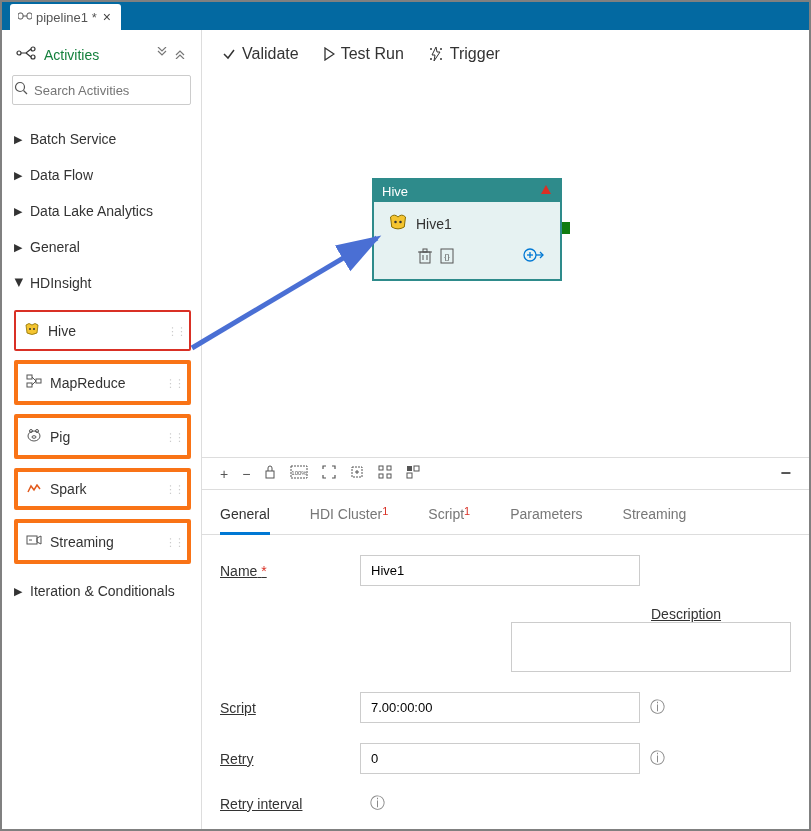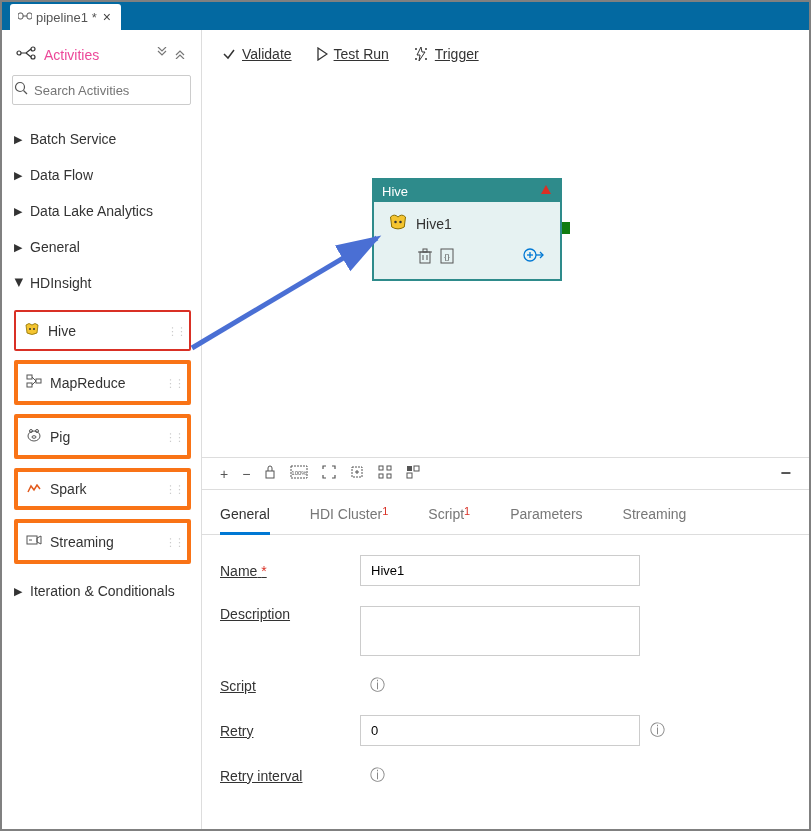--- a/index.html
+++ b/index.html
@@ -6,38 +6,38 @@
   body { width: 811px; height: 831px; background: #fff; border: 2px solid #808080; overflow: hidden; }
   
   .tab-bar { height: 28px; background: #0369a1; display: flex; align-items: flex-end; padding-left: 8px; }
   .tab { background: #fff; height: 26px; display: flex; align-items: center; padding: 0 8px; font-size: 13px; color: #555; border-top-left-radius: 3px; border-top-right-radius: 3px; gap: 4px; }
   .tab .close { cursor: pointer; font-size: 14px; color: #444; padding: 0 2px; }
   
   .main { display: flex; height: calc(100% - 28px); }
   .sidebar { width: 200px; border-right: 1px solid #ddd; padding: 10px 10px 10px 10px; background: #fff; overflow-y: auto; }
   
   .activities-hdr { display: flex; align-items: center; justify-content: space-between; padding: 6px 4px 12px 4px; }
-  .activities-hdr .lbl { display: flex; align-items: center; gap: 8px; font-size: 14px; color: #ec4899; }
+  .activities-hdr .lbl { display: flex; align-items: center; gap: 8px; font-size: 14px; color: #15803d; }
   .activities-hdr .collapse { font-size: 12px; color: #777; display: flex; gap: 0px; }
   
   .search-box { border: 1px solid #ccc; border-radius: 2px; display: flex; align-items: center; padding: 5px 1px; margin-bottom: 16px; }
   .search-box input { border: none; outline: none; width: 100%; font-size: 13px; color: #777; }
   .search-box .sicon { margin-right: 6px; color: #555; }
   
   .tree-item { display: flex; align-items: center; gap: 6px; padding: 10px 2px; font-size: 14px; color: #333; cursor: pointer; }
   .tree-item .tri { width: 10px; font-size: 11px; color: #333; }
   
   .sub-items { padding-left: 2px; }
   .activity-box { border: 4px solid #f97316; border-radius: 2px; padding: 9px 8px; margin: 9px 0; display: flex; align-items: center; gap: 8px; font-size: 14px; color: #333; cursor: grab; position: relative; }
   .activity-box .grip { position: absolute; right: 4px; top: 50%; transform: translateY(-50%); color: #ccc; letter-spacing: -2px; font-size: 11px; }
   .activity-box.highlighted { border: 2px solid #d93025; }
   
   .canvas-area { flex: 1; display: flex; flex-direction: column; }
   
-  .toolbar { height: 48px; display: flex; align-items: center; gap: 24px; padding-left: 20px; font-size: 14px; color: #333; text-decoration: underline; }
+  .toolbar { height: 48px; display: flex; align-items: center; gap: 24px; padding-left: 20px; font-size: 16px; color: #333; }
   .toolbar .tb-item { display: flex; align-items: center; gap: 6px; cursor: pointer; }
   
   .canvas { flex: 1; position: relative; background: #fff; }
   
   .activity-node { position: absolute; left: 170px; top: 100px; width: 190px; border: 2px solid #2e8b8b; background: #e6f2f2; }
   .node-header { background: #2e8b8b; color: #fff; font-size: 13px; padding: 4px 8px; display: flex; justify-content: space-between; align-items: center; height: 22px; }
   .node-header .warn { color: #d93025; font-size: 12px; }
   .node-body { padding: 10px 8px 8px 8px; }
   .node-title { display: flex; align-items: center; gap: 8px; font-size: 14px; color: #333; padding-left: 6px; }
   .node-icons { display: flex; align-items: center; justify-content: space-between; padding: 12px 8px 4px 36px; }
@@ -55,21 +55,21 @@
   .ptab.active { color: #333; border-bottom: 3px solid #0078d4; margin-bottom: -1px; }
   .ptab .err-badge { color: #d93025; font-size: 11px; position: relative; top: -4px; }
   
   .form-area { padding: 20px 18px; }
   .frow { display: flex; align-items: center; margin-bottom: 20px; }
   .frow .flabel { width: 140px; font-size: 14px; color: #333; text-decoration: underline; }
   .frow .flabel .req { color: #d93025; }
   .frow input, .frow textarea { width: 280px; border: 1px solid #ccc; padding: 7px 10px; font-size: 13px; font-family: inherit; }
   .frow textarea { height: 50px; resize: none; }
   .frow .info-ic { margin-left: 10px; color: #888; font-size: 15px; cursor: pointer; }
-  .frow.align-top { align-items: flex-start; }
+  .frow.align-top { align-items: flex-end; flex-direction: column; }
   
   .arrow-annotation { position: absolute; left: -15px; top: 150px; pointer-events: none; }
 </style>
 </head>
 <body>
 
 <div class="tab-bar">
   <div class="tab">
     <span>
       <svg width="14" height="12" viewBox="0 0 14 12">
@@ -365,20 +365,21 @@
         <div class="frow">
           <div class="flabel"><span>Name</span> <span class="req">*</span></div>
           <input type="text" value="Hive1" style="">
         </div>
         <div class="frow align-top">
           <div class="flabel"><span>Description</span></div>
           <textarea style=""></textarea>
         </div>
         <div class="frow">
           <div class="flabel"><span>Script</span></div>
+          <input type="text" value="7.00:00:00" style="">
           <span class="info-ic">ⓘ</span>
         </div>
         <div class="frow">
           <div class="flabel"><span>Retry</span></div>
           <input type="text" value="0" style="">
           <span class="info-ic">ⓘ</span>
         </div>
         <div class="frow">
           <div class="flabel"><span>Retry interval</span></div>
           <span class="info-ic">ⓘ</span>

